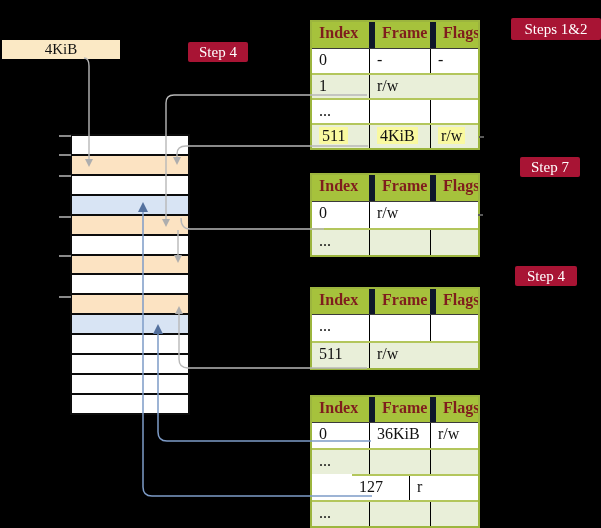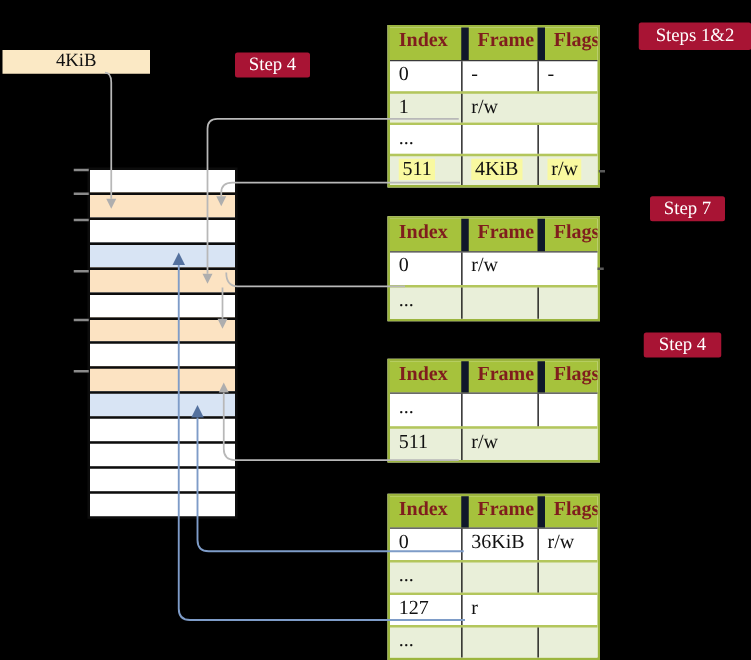--- a/index.html
+++ b/index.html
@@ -157,21 +157,21 @@
         <div class="prow body first" style="height: 26px;">
           <div class="pcell c0">0</div>
           <div class="pcell c1">36KiB</div>
           <div class="pcell c2">r/w</div>
         </div>
         <div class="prow body shade" style="height: 26px;">
           <div class="pcell c0">...</div>
           <div class="pcell c1"></div>
           <div class="pcell c2"></div>
         </div>
-        <div class="prow body" style="height: 26px;">
+        <div class="prow body" style="height: 26px; margin-left: 40px;">
           <div class="pcell c0">127</div>
           <div class="pcell c2">r</div>
         </div>
         <div class="prow body shade" style="height: 26px;">
           <div class="pcell c0">...</div>
           <div class="pcell c1"></div>
           <div class="pcell c2"></div>
         </div>
       </div>
     </div>

